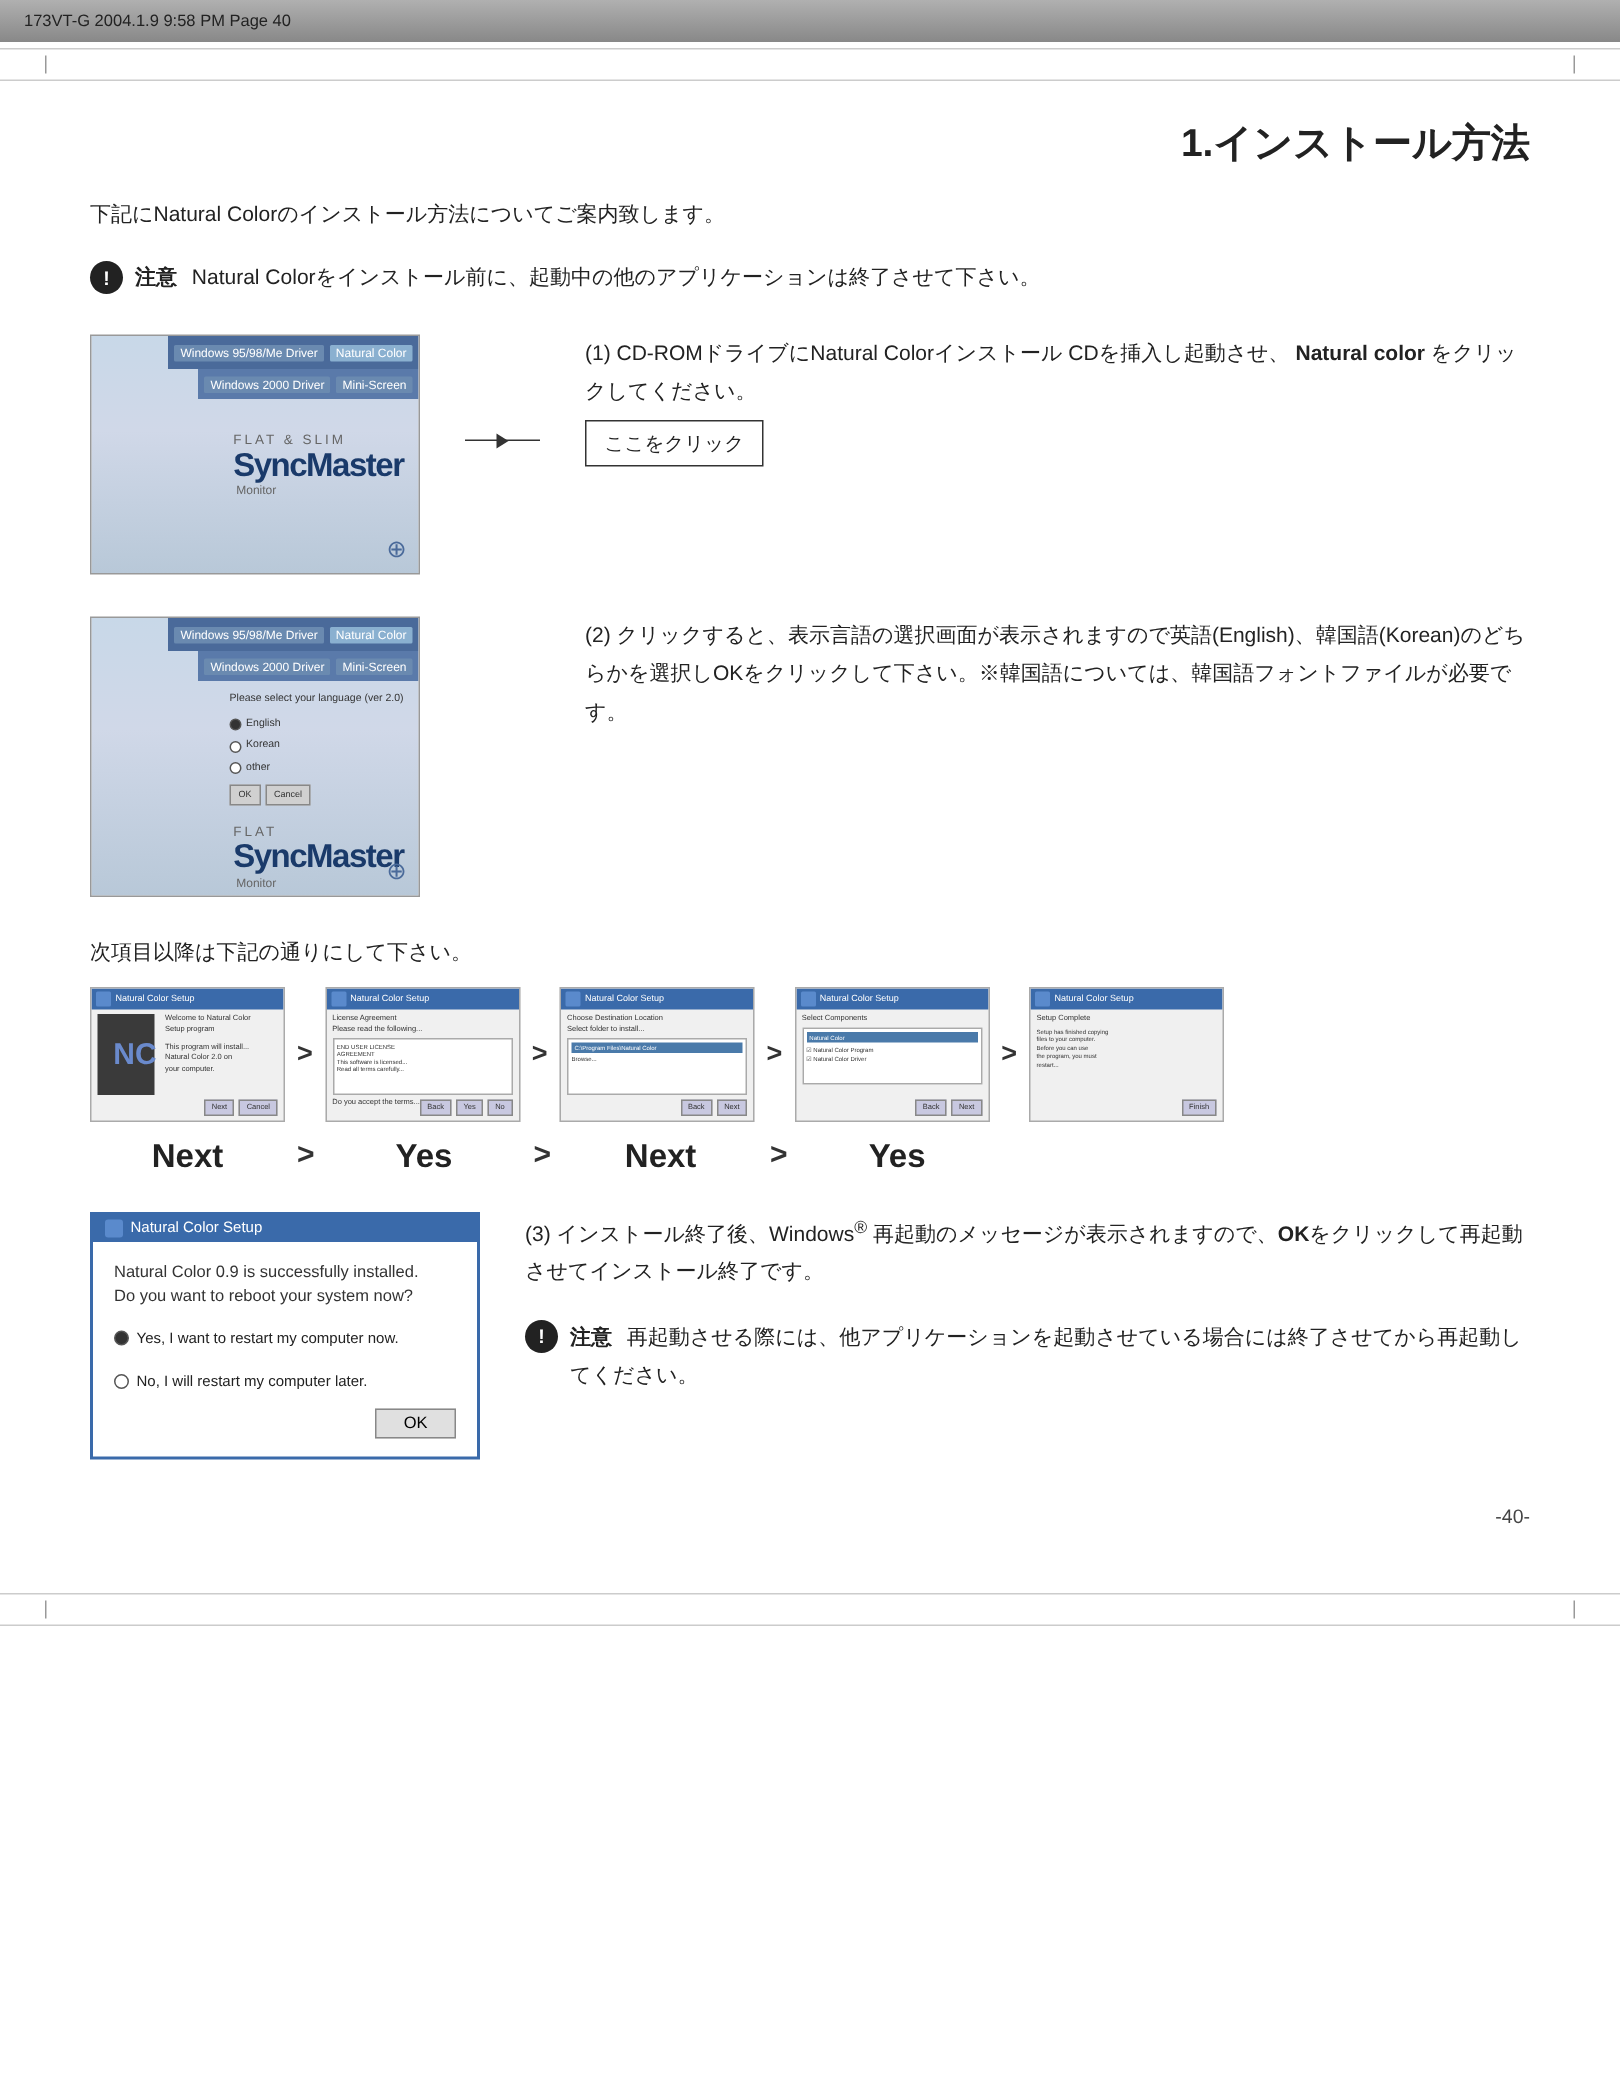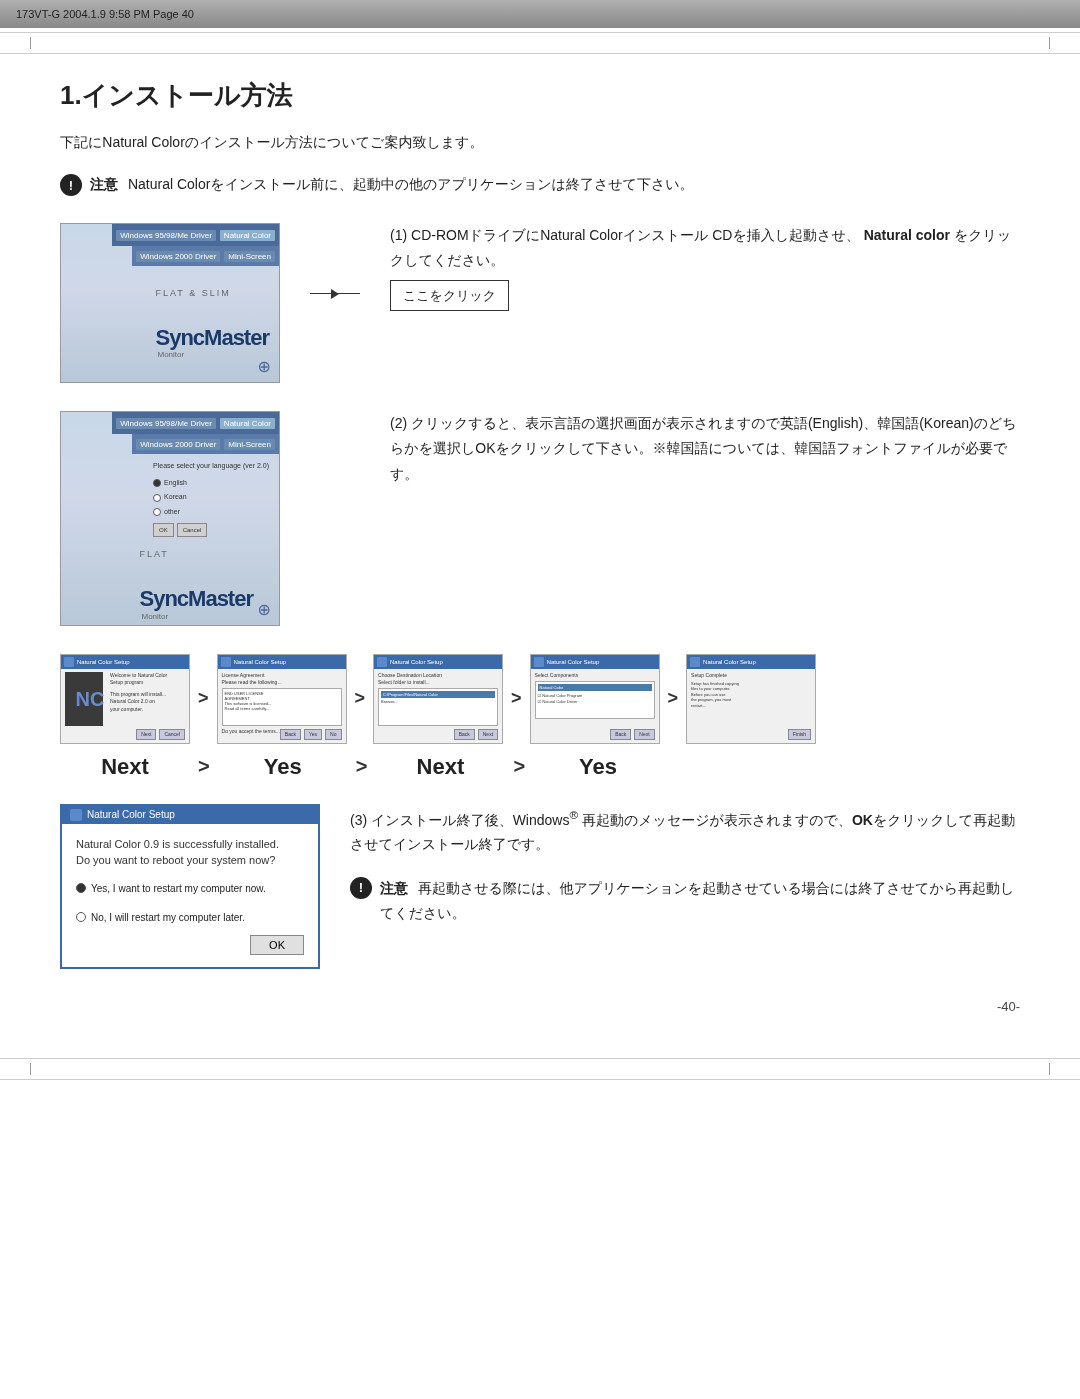--- a/index.html
+++ b/index.html
@@ -32,20 +32,21 @@
       padding: 20px 60px 40px 60px;
     }
 
     
     .section-title {
       font-size: 26px;
       font-weight: bold;
       color: #222;
       margin-bottom: 18px;
       font-family: 'MS PGothic', 'Hiragino Kaku Gothic Pro', sans-serif;
+      text-align: right;
     }
 
     .intro-text {
       font-size: 14px;
       margin-bottom: 20px;
       line-height: 1.6;
     }
 
     
     .warning-row {
@@ -141,21 +142,20 @@
       margin-top: 6px;
     }
 
     .sm-syncmaster {
       font-size: 22px;
       font-weight: bold;
       color: #1a3a6a;
       font-family: Arial, sans-serif;
       letter-spacing: -1px;
       line-height: 1.1;
-      margin-top: 28px;
     }
 
     .sm-monitor-label {
       font-size: 8px;
       color: #666;
       font-family: Arial, sans-serif;
       margin-left: 2px;
     }
 
     .sm-icon {
@@ -476,39 +476,40 @@
         </div>
         <div style="display:flex; align-items:center; gap:3px; margin-bottom:2px;">
           <div style="width:8px; height:8px; border-radius:50%; background:#fff; border:1px solid #555; flex-shrink:0;"></div>
           <span>other</span>
         </div>
         <div style="display:flex; align-items:center; margin-top:4px;">
           <div style="background:#d0d0d0; border:1px solid #888; font-size:6px; padding:1px 5px; margin-right:3px; font-family:Arial,sans-serif;">OK</div>
           <div style="background:#d0d0d0; border:1px solid #888; font-size:6px; padding:1px 5px; font-family:Arial,sans-serif;">Cancel</div>
         </div>
       </div>
-      <div style="padding: 0 26px 4px 10px;">
+      <div style="padding: 0 10px 4px 10px;">
         <div class="sm-flat-slim">FLAT</div>
         <div class="sm-syncmaster">SyncMaster</div>
         <div class="sm-monitor-label">Monitor</div>
       </div>
       <div class="sm-icon">⊕</div>
     </div>
 
     <div style="width:50px;"></div>
 
     <div class="instruction-text">
       <p>
         <span>(2)</span>
         <span>クリックすると、表示言語の選択画面が表示されますので英語(English)、韓国語(Korean)のどちらかを選択しOKをクリックして下さい。※韓国語については、韓国語フォントファイルが必要です。</span>
       </p>
     </div>
   </div>
 
   <div class="next-section">
+    <p class="next-section-title">次項目以降は下記の通りにして下さい。</p>
 
     <div class="thumbnails-row">
 
       <div class="thumb-box">
         <div class="thumb-header">
           <div class="thumb-header-icon"></div>
           <span class="thumb-header-text">Natural Color Setup</span>
         </div>
         <div class="thumb-body">
           <div style="display:flex; gap:3px;">

